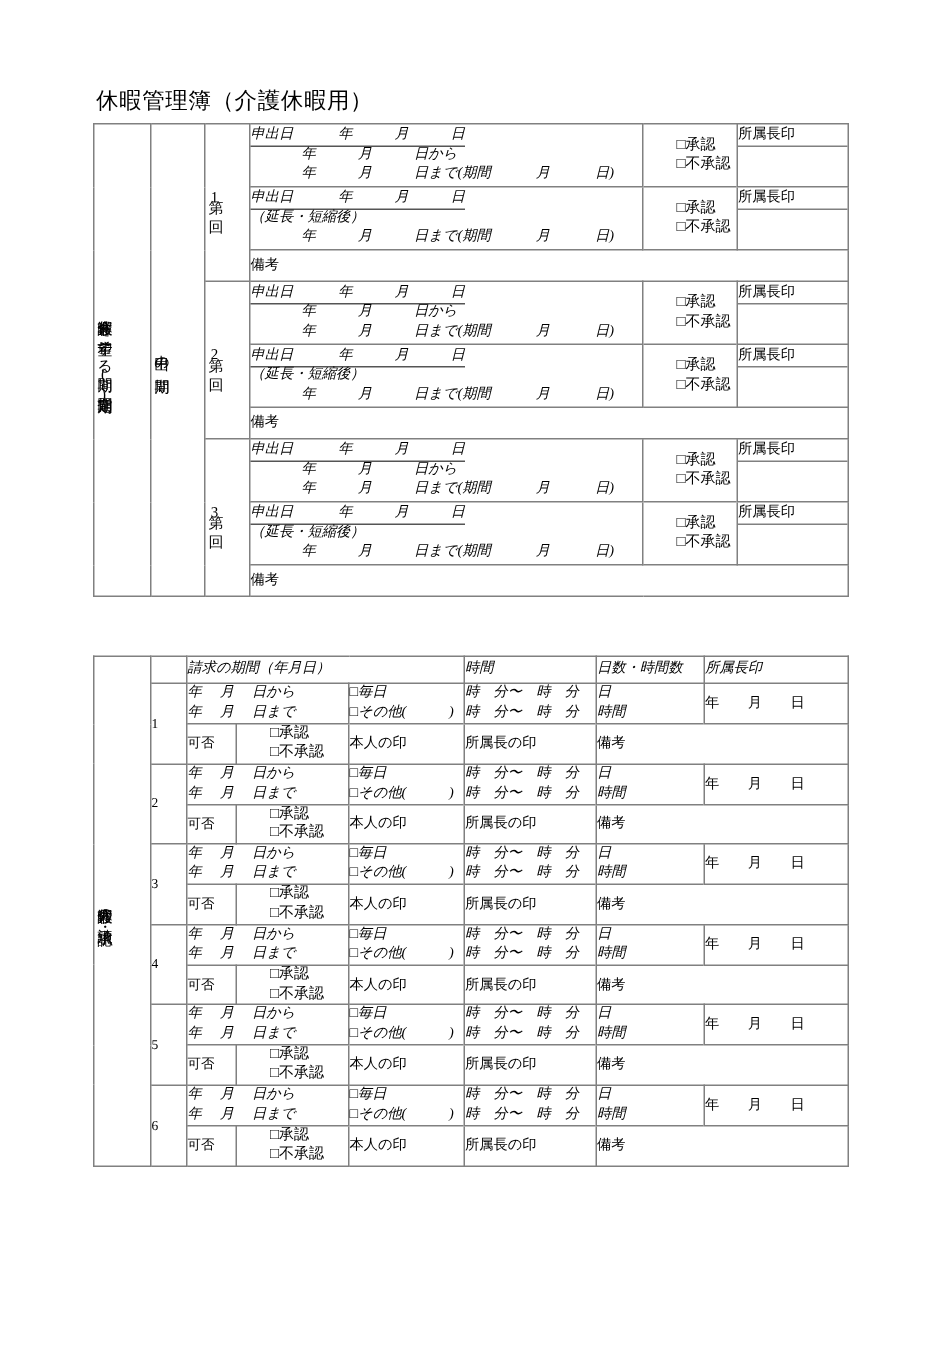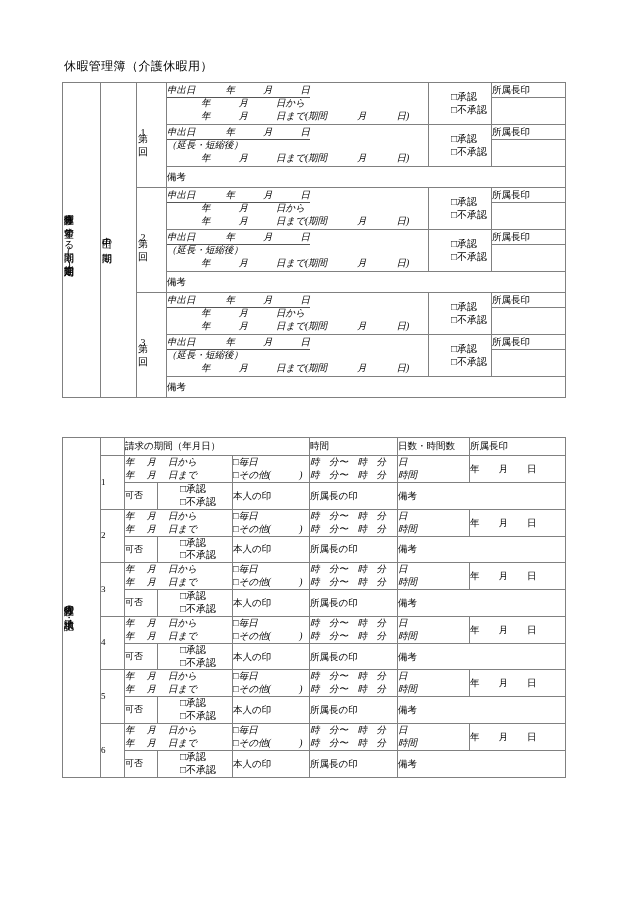--- a/index.html
+++ b/index.html
@@ -18,21 +18,21 @@
   .page {
     position: absolute;
     left: 0; top: 0;
     width: 630px;
     height: 903px;
   }
   .doc-title {
     position: absolute;
     left: 64px;
     top: 58px;
-    font-size: 12px;
+    font-size: 15px;
     letter-spacing: 0.4px;
     white-space: nowrap;
   }
 
   
   table.grid {
     position: absolute;
     border-collapse: collapse;
     table-layout: fixed;
     font-size: 9.5px;
@@ -89,21 +89,21 @@
   .chkbox { font-size: 10px; }
 
   .seal-label {
     font-size: 9.5px;
     border-bottom: 1px solid #808080;
     height: 14px;
     line-height: 14px;
   }
   .seal-area { height: 100%; }
 
-  .hdr { text-align: center; font-size: 9.5px; height: 17px; }
+  .hdr { text-align: center; font-size: 9.5px; height: 17px; font-style: italic; }
 
   .numcell { text-align: center; font-size: 9px; }
 
   .sub { font-size: 9px; }
   .nowrap { white-space: nowrap; }
 </style>
 </head>
 <body>
 
 <div class="page">

